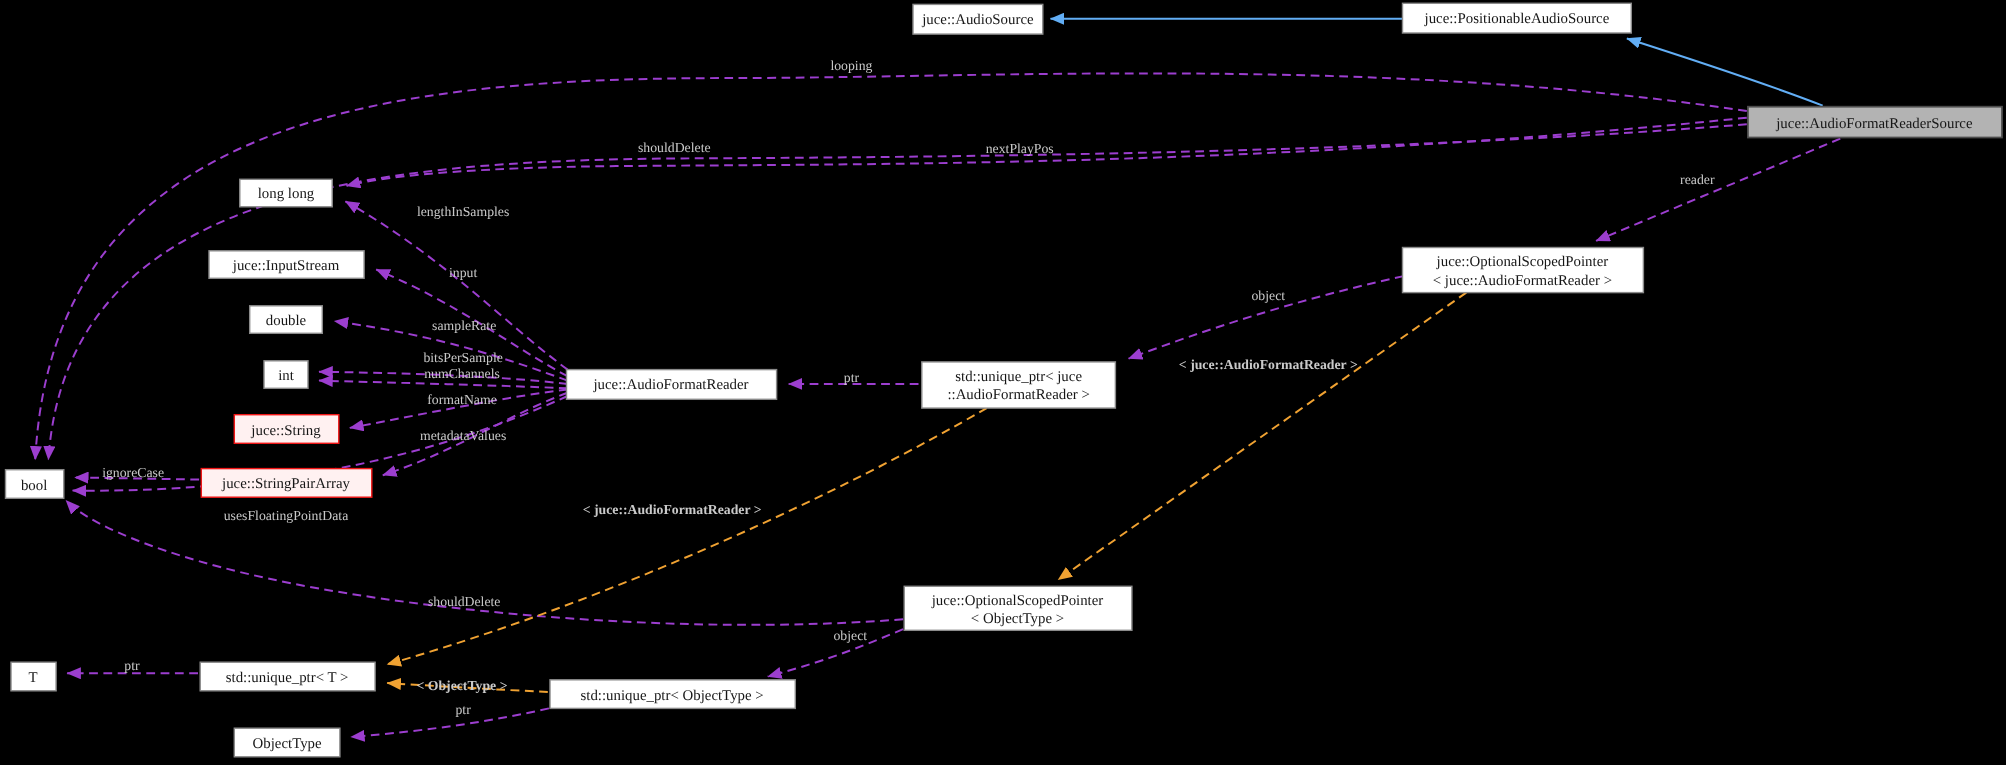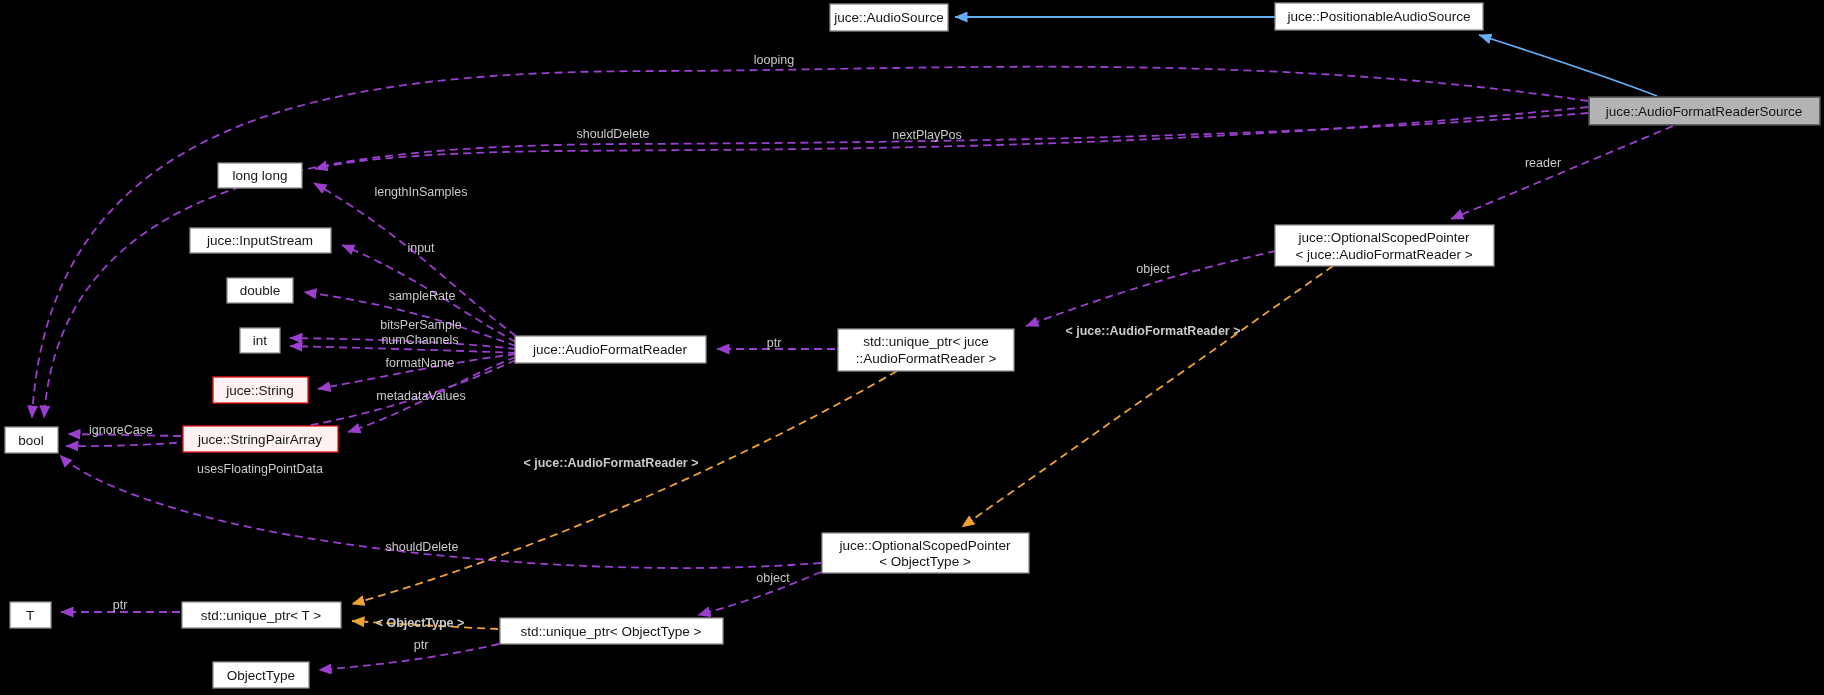--- a/index.html
+++ b/index.html
@@ -1,17 +1,17 @@
 <!DOCTYPE html>
 <html><head>
 <meta charset="utf-8">
 <style>
   html,body{margin:0;padding:0;background:#000;}
   .stage{position:relative;width:1824px;height:695px;background:#000;overflow:hidden;
-         font-family:Liberation Sans, sans-serif;}
+         font-family:Liberation Serif, serif;}
   svg{display:block}
   .edge{fill:none;stroke-width:1.8px;}
   .edge.purple{stroke:#9c3ecf;stroke-dasharray:8 5;}
   .edge.orange{stroke:#f0a232;stroke-dasharray:8 5;}
   .edge.blue{stroke:#62aef5;}
   .node rect{fill:#ffffff;stroke:#8b8b8b;stroke-width:1.3px;}
   .node text{fill:#161616;font-size:13.5px;text-anchor:middle;}
   .node.red rect{fill:#fff1f1;stroke:#f01616;}
   .node.main rect{fill:#b3b3b3;stroke:#4c4c4c;stroke-width:1.6px;}
   .elabel{fill:#c9c9c9;font-size:12.5px;text-anchor:middle;}

